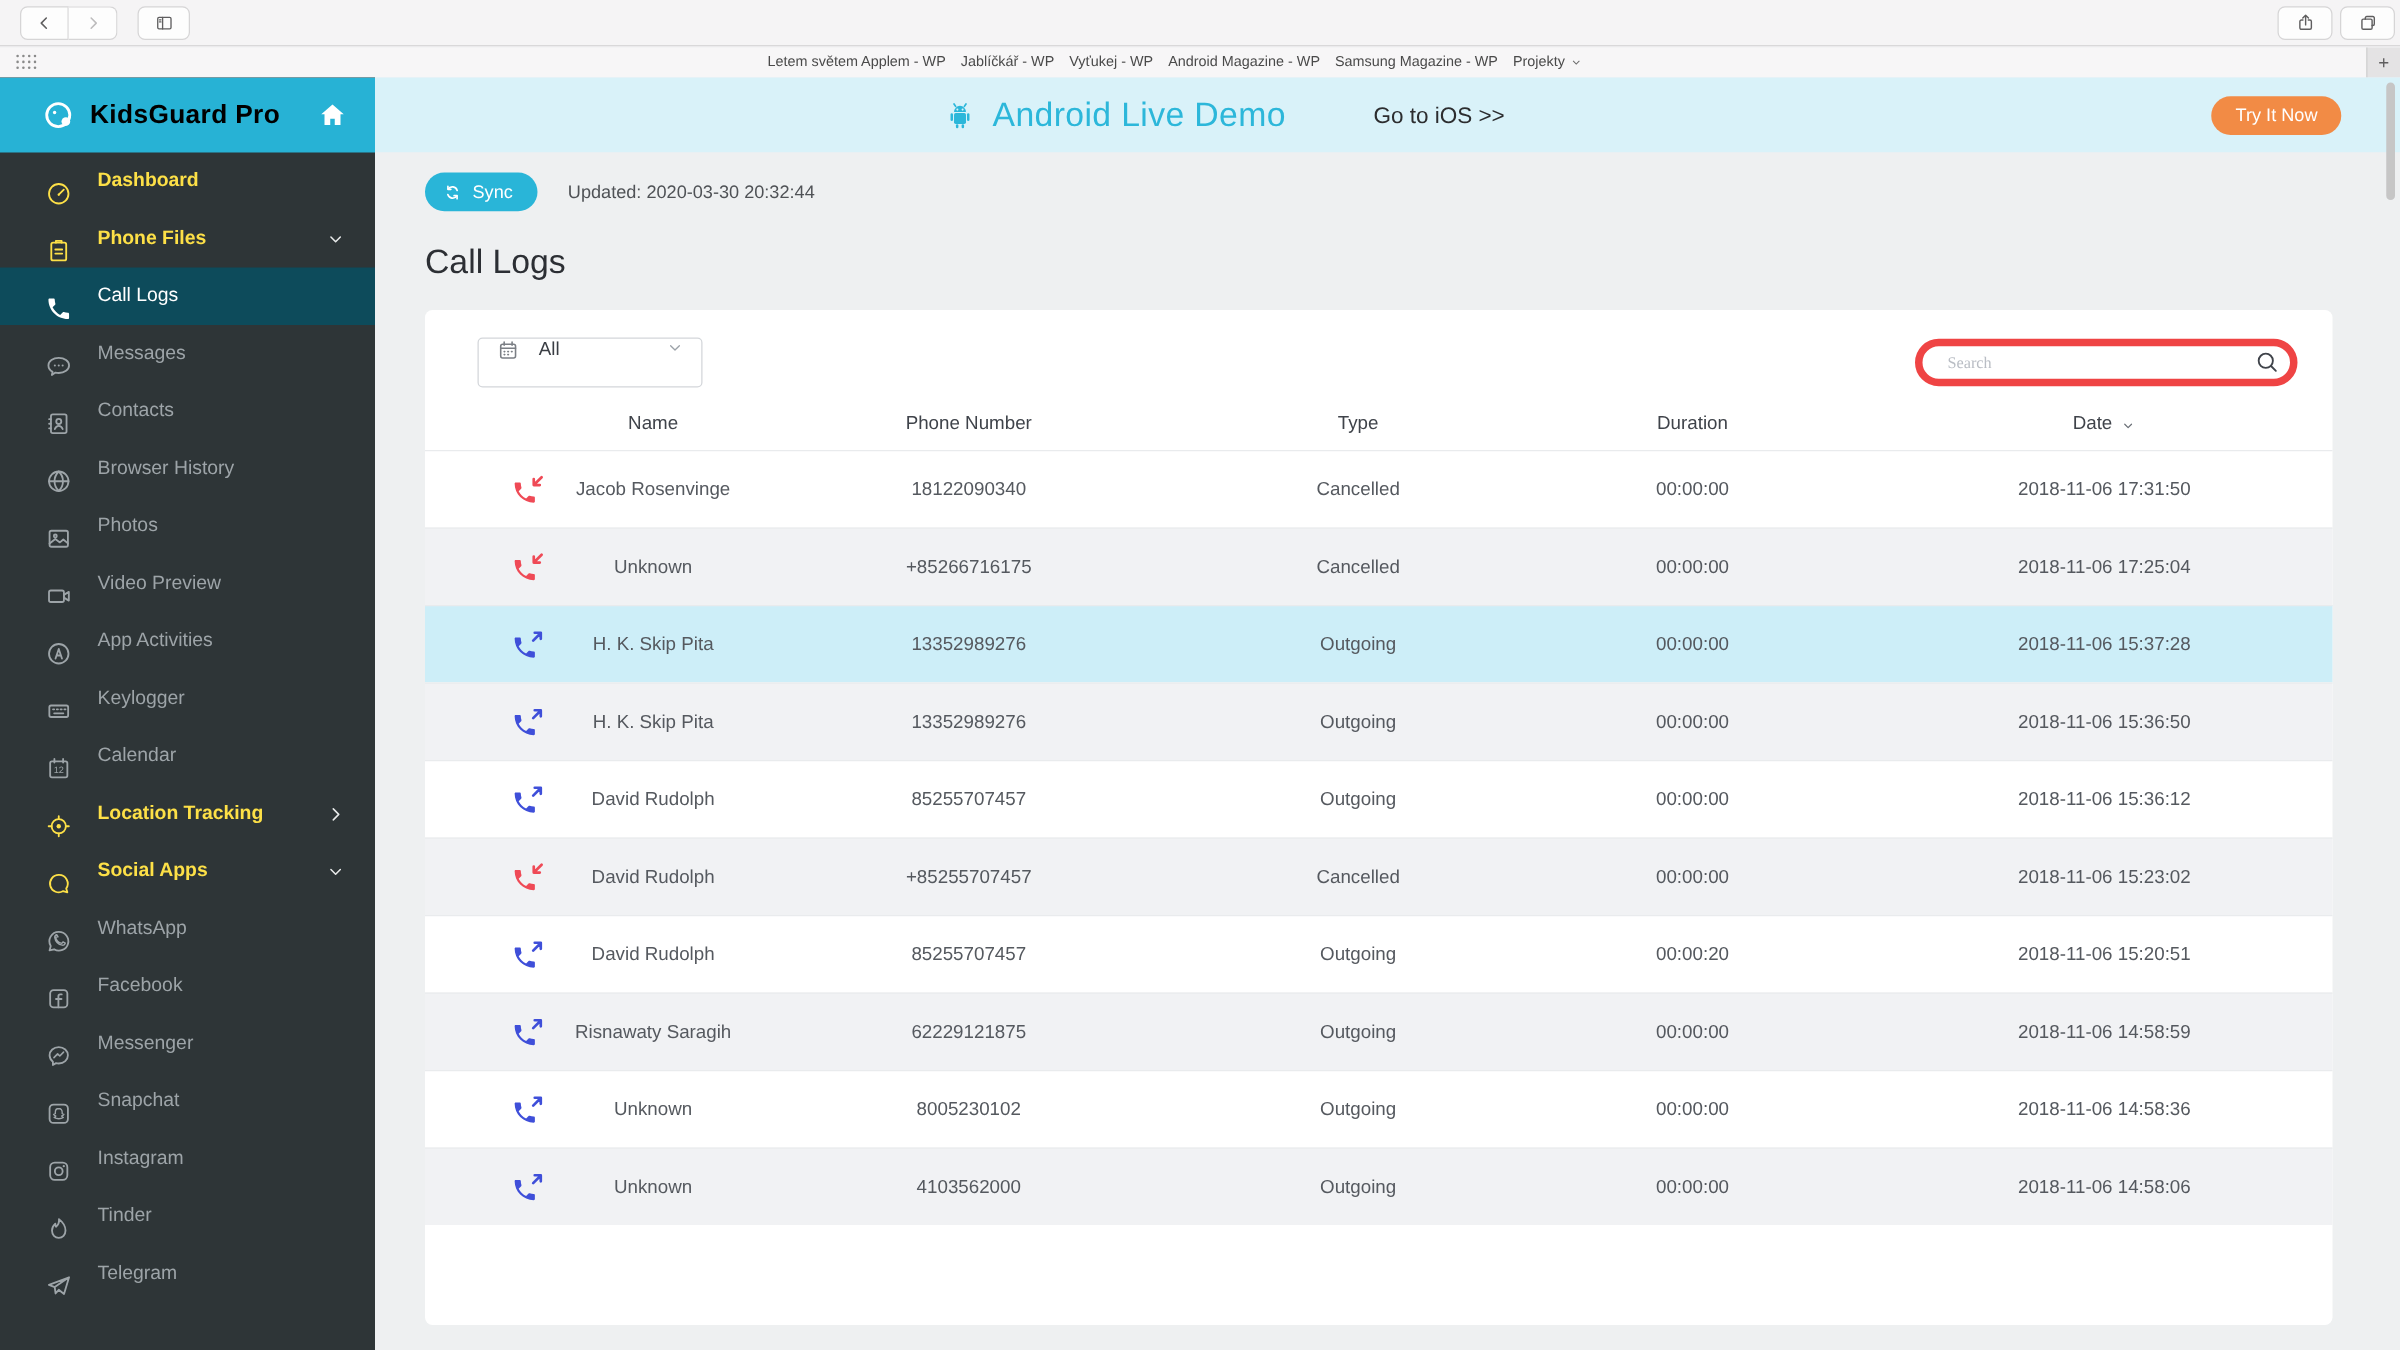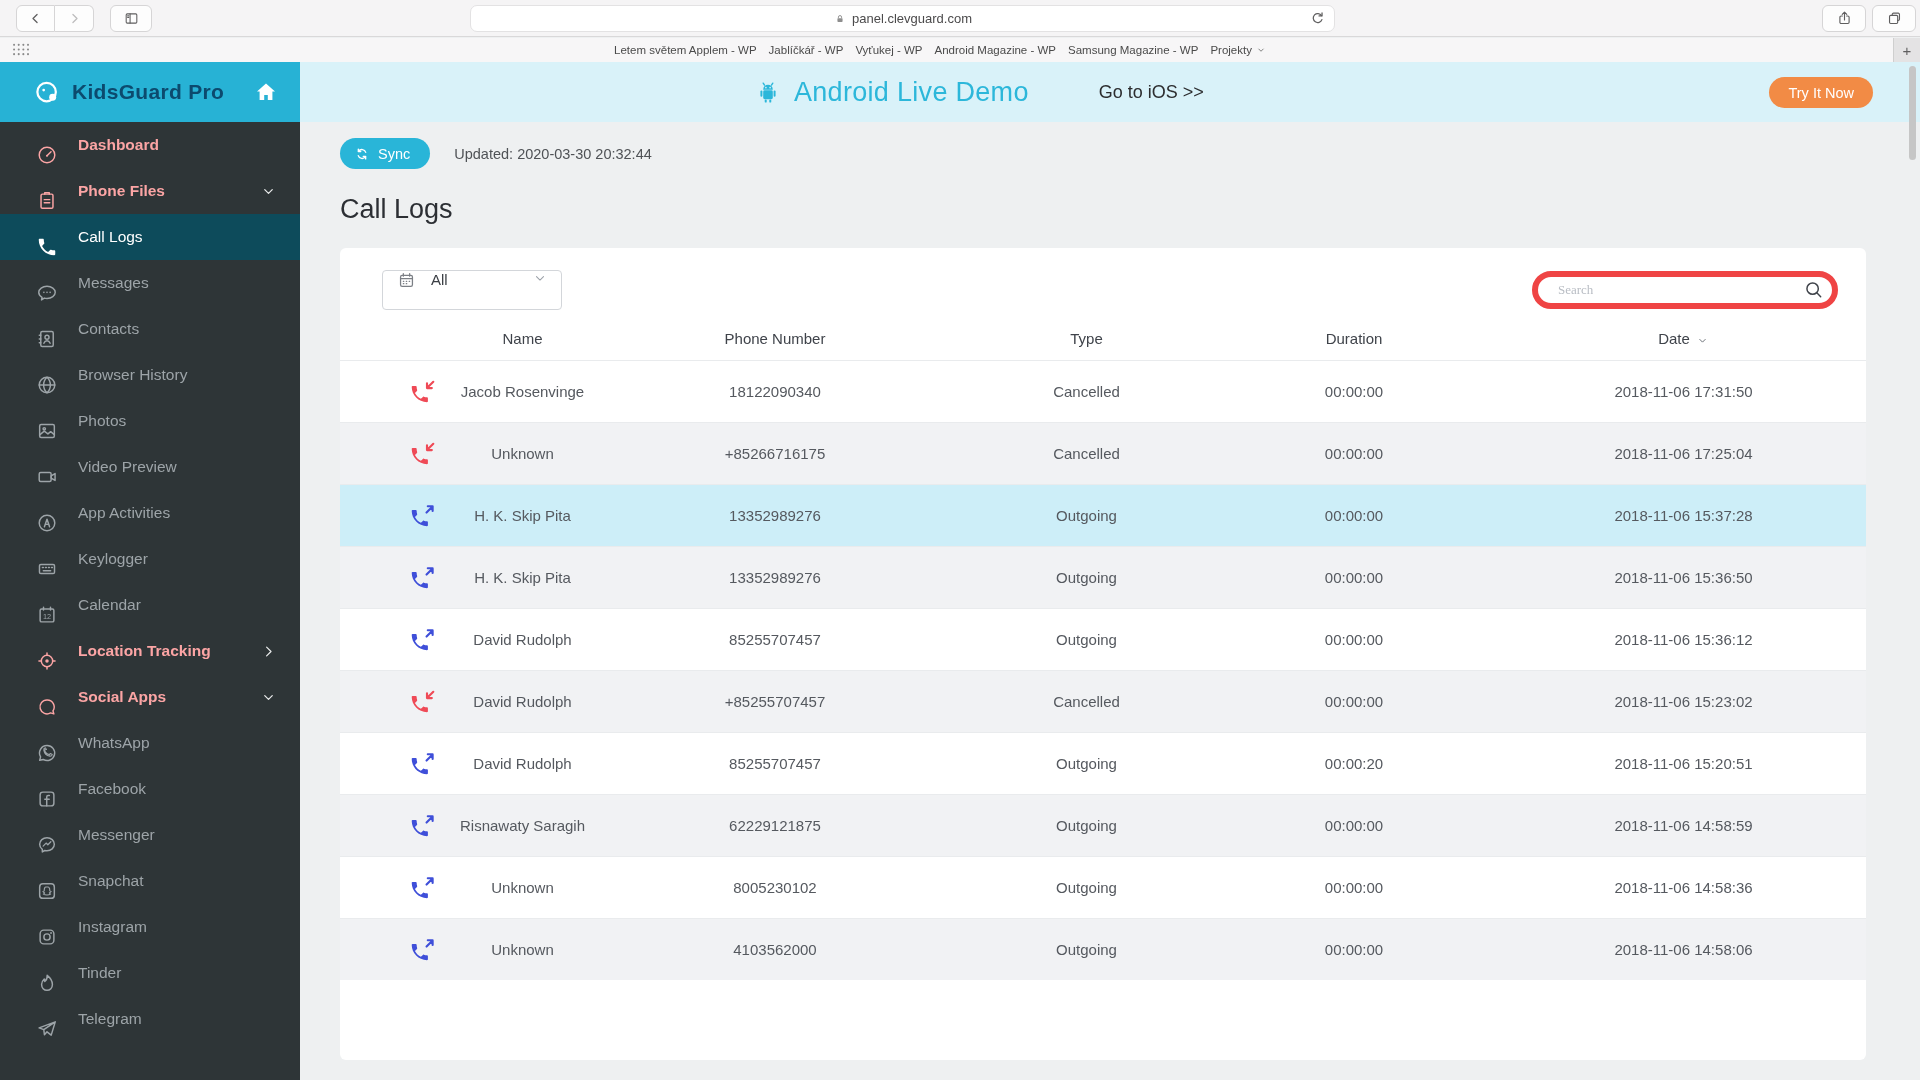--- a/index.html
+++ b/index.html
@@ -27,30 +27,30 @@
   .bm-grid { position:absolute; left:12px; top:5px; }
   .bm-items { position:absolute; left:0; right:40px; top:0; height:24px; display:flex; align-items:center; justify-content:center; gap:12px;
               font-size:11.5px; color:#4a4a4a; }
   .bm-item { display:flex; align-items:center; gap:4px; white-space:nowrap; }
   .bm-item svg { stroke:#6a6a6a; fill:none; stroke-width:2; }
   .newtab-seg { position:absolute; right:0; top:0; width:27px; height:24px; background:#e4e3e4; border-left:1px solid #cfcfcf;
                 display:flex; align-items:center; justify-content:center; color:#5f5e5f; font-size:15px; }
 
   
   .sidebar { position:absolute; left:0; top:62px; width:300px; height:1018px; background:#2e3537; overflow:hidden; }
-  .logo-bar { height:60px; background:#27b2d5; display:flex; align-items:center; padding:0 22px 0 34px; color:#0c4a6e; }
+  .logo-bar { height:60px; background:#27b2d5; display:flex; align-items:center; padding:0 22px 0 34px; color:#000000; }
   .logo-bar .brand { font-size:21px; font-weight:bold; letter-spacing:.3px; margin-left:11px; flex:1; }
   .device-row { height:62px; background:#262b2d; display:flex; align-items:center; padding:0 24px 0 34px; color:#e4e7e7; }
   .device-row .dev-label { font-size:15.5px; margin-left:15px; flex:1; }
   .nav { }
   .nav-item { height:46px; display:flex; align-items:center; padding:0 24px 0 36px; color:#9da4a8; font-size:15.5px; cursor:pointer; }
   .nav-item .nav-icon { width:22px; height:22px; margin-right:20px; flex:0 0 22px;margin-top:20px; }
   .nav-icon svg { width:22px; height:22px; stroke:currentColor; fill:none; stroke-width:1.6; stroke-linecap:round; stroke-linejoin:round; }
   .nav-item .lbl { flex:1; }
-  .nav-item.emphasis { color:#fca5a5; font-weight:bold; }
+  .nav-item.emphasis { color:#fde047; font-weight:bold; }
   .nav-item.active { background:#0d4b5b; color:#fff; }
   .nav-chevron svg { width:15px; height:15px; stroke:#e8eaea; fill:none; stroke-width:2; stroke-linecap:round; stroke-linejoin:round; }
 
   
   .banner { position:absolute; left:300px; top:62px; width:1620px; height:60px; background:#d9f2f9; }
   .banner-center { position:absolute; left:454px; top:0; height:60px; display:flex; align-items:center; }
   .banner-title { color:#2cb7da; font-size:27px; margin-left:12px; letter-spacing:.3px; }
   .goto-ios { color:#2c2d2f; font-size:18px; margin-left:70px; cursor:pointer; }
   .try-btn { position:absolute; right:47px; top:15px; height:31px; padding:0 19px; background:#f28b45; border:none; border-radius:16px;
              color:#fff; font-size:14.5px; font-family:inherit; display:flex; align-items:center; cursor:pointer; }
@@ -114,33 +114,20 @@
   <div class="tb-btn" id="btn-fwd">
     <svg viewBox="0 0 24 24" width="15" height="15">
         <path d="M9.5 5.5L16 12l-6.5 6.5"></path>
       </svg>
   </div>
   <div class="tb-btn" id="btn-side">
     <svg viewBox="0 0 24 24" width="17" height="17">
         <rect x="4.5" y="5.5" width="15" height="13" rx="1.5"></rect>
         <path d="M10 5.5v13 M6.5 8.3h1.6 M6.5 10.6h1.6"></path>
       </svg>
-  </div>
-  <div class="urlbar">
-    <svg viewBox="0 0 24 24" width="14" height="14">
-        <path d="M9.3 10.5V8.8a2.7 2.7 0 0 1 5.4 0v1.7" stroke="#8e8e8e" stroke-width="1.6" fill="none"></path>
-        <rect x="7.6" y="10.5" width="8.8" height="6.6" rx="1.2" fill="#8e8e8e"></rect>
-      </svg>
-    <span>panel.clevguard.com</span>
-    <span class="reload">
-      <svg viewBox="0 0 24 24" width="17" height="17" fill="none" stroke="currentColor" stroke-width="1.8" stroke-linecap="round" stroke-linejoin="round">
-          <path d="M18.2 13.6A6.3 6.3 0 1 1 17.6 8"></path>
-          <path d="M18.4 4.2v4.2h-4.2"></path>
-        </svg>
-    </span>
   </div>
   <div class="tb-btn" id="btn-share">
     <svg class="thin" viewBox="0 0 24 24" width="17" height="17">
         <path d="M9 8.5H7.2a1.7 1.7 0 0 0-1.7 1.7v7.1a1.7 1.7 0 0 0 1.7 1.7h9.6a1.7 1.7 0 0 0 1.7-1.7v-7.1a1.7 1.7 0 0 0-1.7-1.7H15 M12 3.6V14 M8.8 6.3L12 3.1l3.2 3.2"></path>
       </svg>
   </div>
   <div class="tb-btn" id="btn-tabs">
     <svg class="thin" viewBox="0 0 24 24" width="17" height="17">
         <rect x="5" y="7.5" width="11.5" height="11.5" rx="1.6"></rect>
         <path d="M8.8 7.5V6.2a1.7 1.7 0 0 1 1.7-1.7h6.8A1.7 1.7 0 0 1 19 6.2V13a1.7 1.7 0 0 1-1.7 1.7h-.8"></path>

